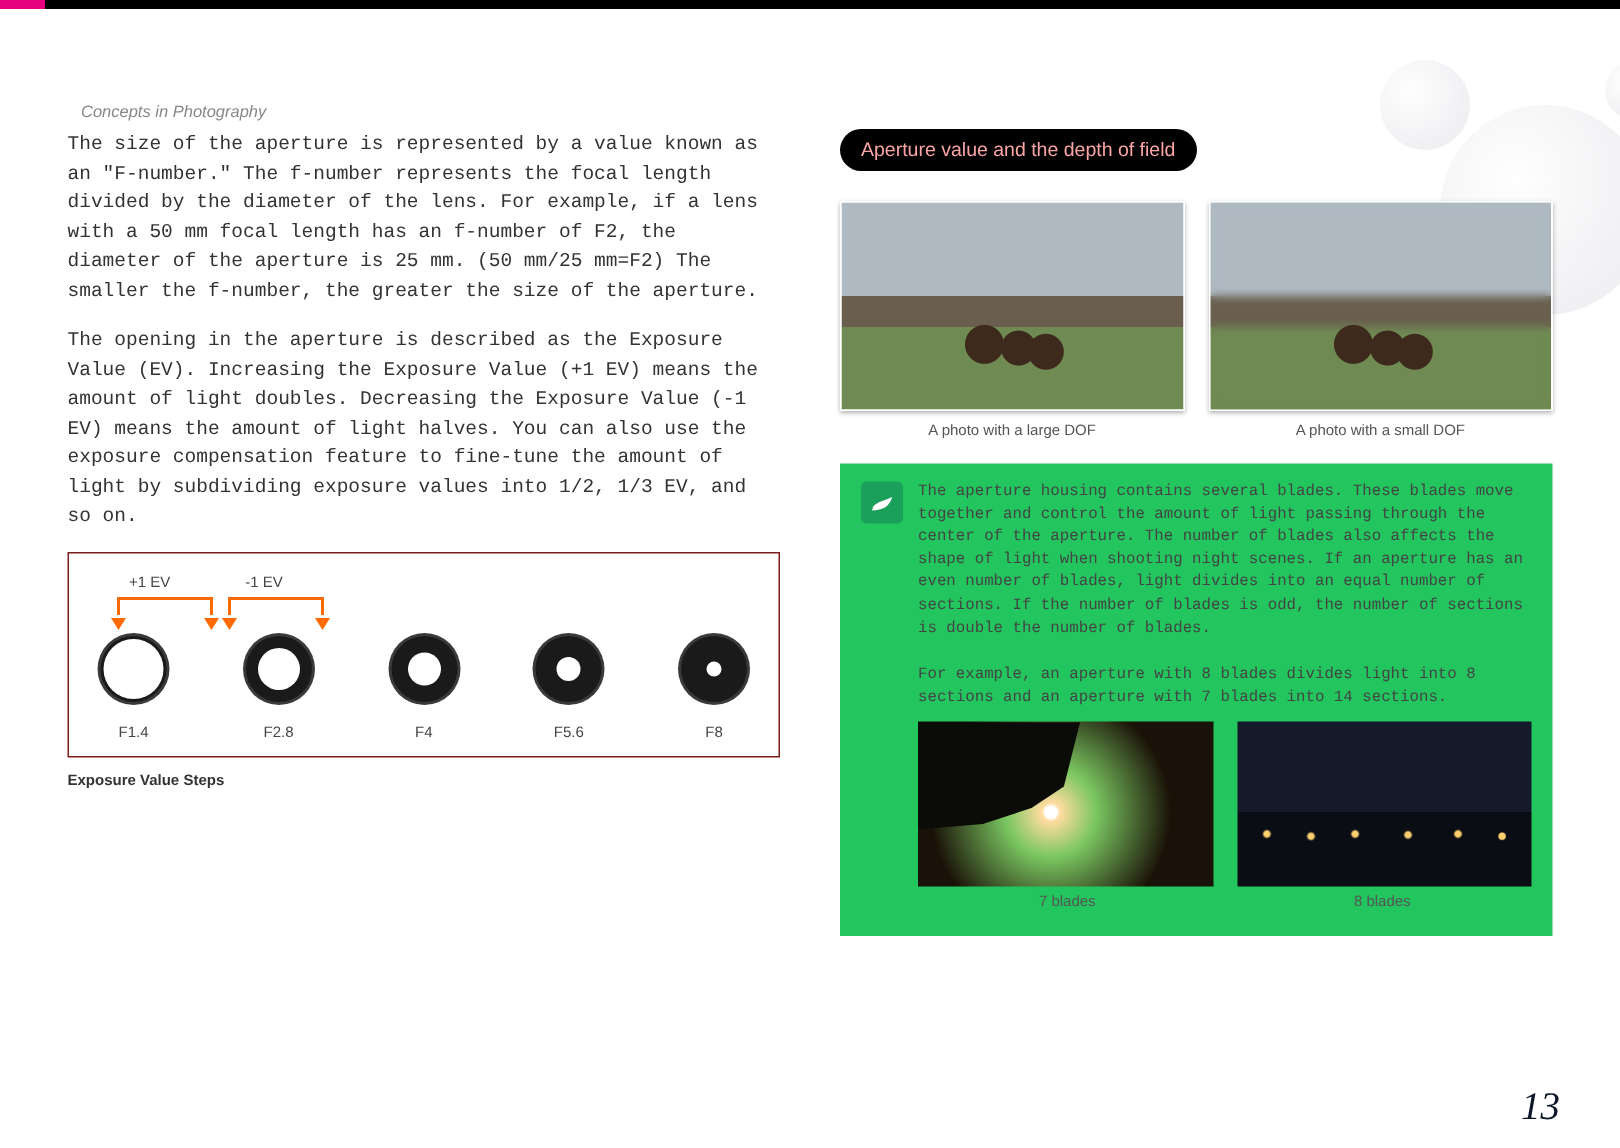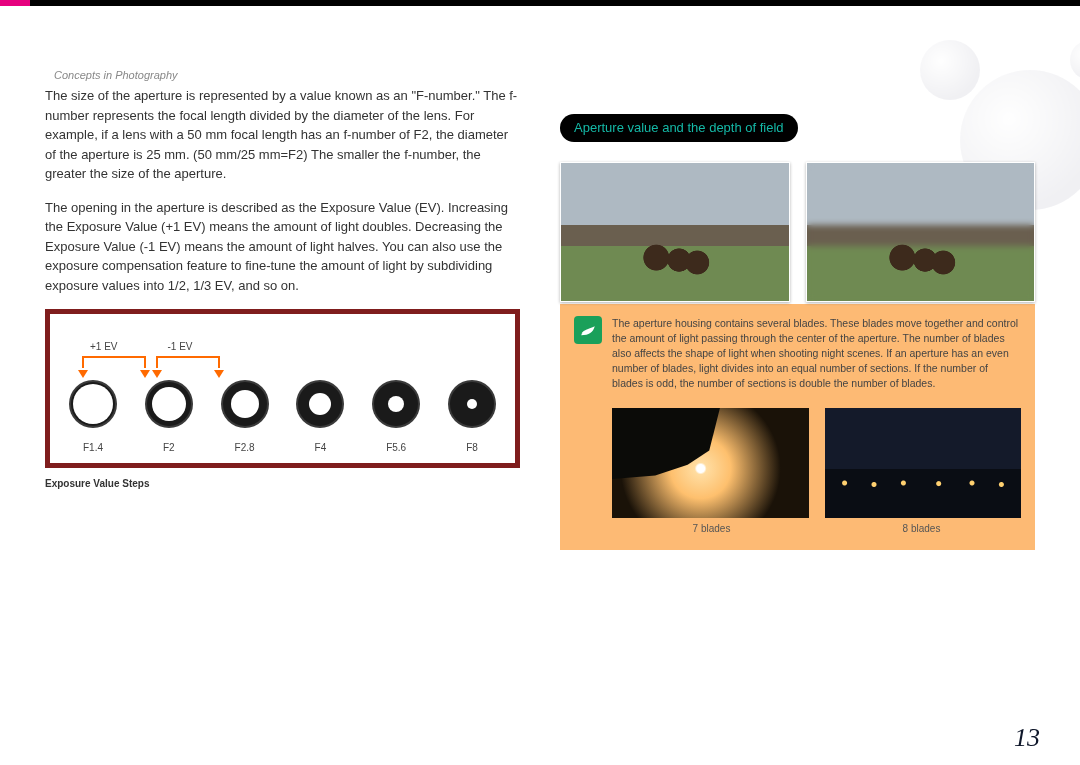--- a/index.html
+++ b/index.html
@@ -43,35 +43,34 @@
     display: flex;
     padding: 80px 45px 0 45px;
     gap: 40px;
   }
   .col {
     flex: 1;
     font-size: 13px;
     color: #333;
     line-height: 1.5;
   }
-  .col p { margin-bottom: 14px; }
+  .col p { margin-bottom: 14px; font-family: Liberation Mono, monospace; }
   .section-pill {
     display: inline-block;
     background: #000;
-    color: #14b8a6;
+    color: #fca5a5;
     border-radius: 14px;
     padding: 4px 14px;
     font-size: 13px;
     margin-bottom: 14px;
-    margin-top: 28px;
   }
   
   .ev-box {
-    border: 5px solid #7f1d1d;
-    padding: 25px 10px 8px 10px;
+    border: 1px solid #7f1d1d;
+    padding: 12px 10px 8px 10px;
     margin-top: 10px;
   }
   .ev-labels-top {
     display: flex;
     font-size: 10px;
     color: #444;
     padding-left: 30px;
     gap: 50px;
     margin-bottom: 2px;
   }
@@ -151,21 +150,21 @@
   .photo-caption {
     text-align: center;
     font-size: 10px;
     color: #555;
     margin-top: 4px;
   }
   .captions-row { display: flex; gap: 16px; margin-bottom: 14px; }
   .captions-row > div { flex: 1; }
   
   .note-box {
-    background: #fdba74;
+    background: #22c55e;
     padding: 12px 14px 14px 14px;
     font-size: 10.5px;
     color: #444;
     line-height: 1.45;
   }
   .note-top { display: flex; gap: 10px; margin-bottom: 8px; }
   .note-icon {
     width: 28px; height: 28px;
     background: #1aa05a;
     border-radius: 4px;
@@ -261,25 +260,20 @@
       </div>
       <div class="ev-apertures" id="ev-apertures">
           <div class="ap-cell"><svg class="ap-svg" viewBox="0 0 52 52">
               <circle cx="26" cy="26" r="24" fill="#3a3a3a"></circle>
               <circle cx="26" cy="26" r="22" fill="#1a1a1a"></circle>
               <circle cx="26" cy="26" r="20" fill="#ffffff"></circle>
             </svg><div class="ap-label">F1.4</div></div>
           <div class="ap-cell"><svg class="ap-svg" viewBox="0 0 52 52">
               <circle cx="26" cy="26" r="24" fill="#3a3a3a"></circle>
               <circle cx="26" cy="26" r="22" fill="#1a1a1a"></circle>
-              <circle cx="26" cy="26" r="17" fill="#ffffff"></circle>
-            </svg><div class="ap-label">F2</div></div>
-          <div class="ap-cell"><svg class="ap-svg" viewBox="0 0 52 52">
-              <circle cx="26" cy="26" r="24" fill="#3a3a3a"></circle>
-              <circle cx="26" cy="26" r="22" fill="#1a1a1a"></circle>
               <circle cx="26" cy="26" r="14" fill="#ffffff"></circle>
             </svg><div class="ap-label">F2.8</div></div>
           <div class="ap-cell"><svg class="ap-svg" viewBox="0 0 52 52">
               <circle cx="26" cy="26" r="24" fill="#3a3a3a"></circle>
               <circle cx="26" cy="26" r="22" fill="#1a1a1a"></circle>
               <circle cx="26" cy="26" r="11" fill="#ffffff"></circle>
             </svg><div class="ap-label">F4</div></div>
           <div class="ap-cell"><svg class="ap-svg" viewBox="0 0 52 52">
               <circle cx="26" cy="26" r="24" fill="#3a3a3a"></circle>
               <circle cx="26" cy="26" r="22" fill="#1a1a1a"></circle>
@@ -294,31 +288,36 @@
     </div>
     <div class="ev-caption">Exposure Value Steps</div>
   </div>
 
   <div class="col">
     <div class="section-pill">Aperture value and the depth of field</div>
 
     <div class="photo-row">
       <div class="photo dof"></div>
       <div class="photo dof blurred"></div>
+    </div>
+    <div class="captions-row">
+      <div class="photo-caption">A photo with a large DOF</div>
+      <div class="photo-caption">A photo with a small DOF</div>
     </div>
 
     <div class="note-box">
       <div class="note-top">
         <div class="note-icon">
           <svg viewBox="0 0 24 24">
               <path d="M3 17c4-6 10-6 18-10-2 8-8 12-18 12 0 0 2-6 8-8"></path>
             </svg>
         </div>
         <p>The aperture housing contains several blades. These blades move together and control the amount of light passing through the center of the aperture. The number of blades also affects the shape of light when shooting night scenes. If an aperture has an even number of blades, light divides into an equal number of sections. If the number of blades is odd, the number of sections is double the number of blades.</p>
       </div>
+      <p style="padding-left:38px;">For example, an aperture with 8 blades divides light into 8 sections and an aperture with 7 blades into 14 sections.</p>
 
       <div class="blade-row" style="padding-left:38px;">
         <div class="blade-photo sun"></div>
         <div class="blade-photo city"></div>
       </div>
       <div class="blade-captions" style="padding-left:38px;">
         <div>7 blades</div>
         <div>8 blades</div>
       </div>
     </div>

